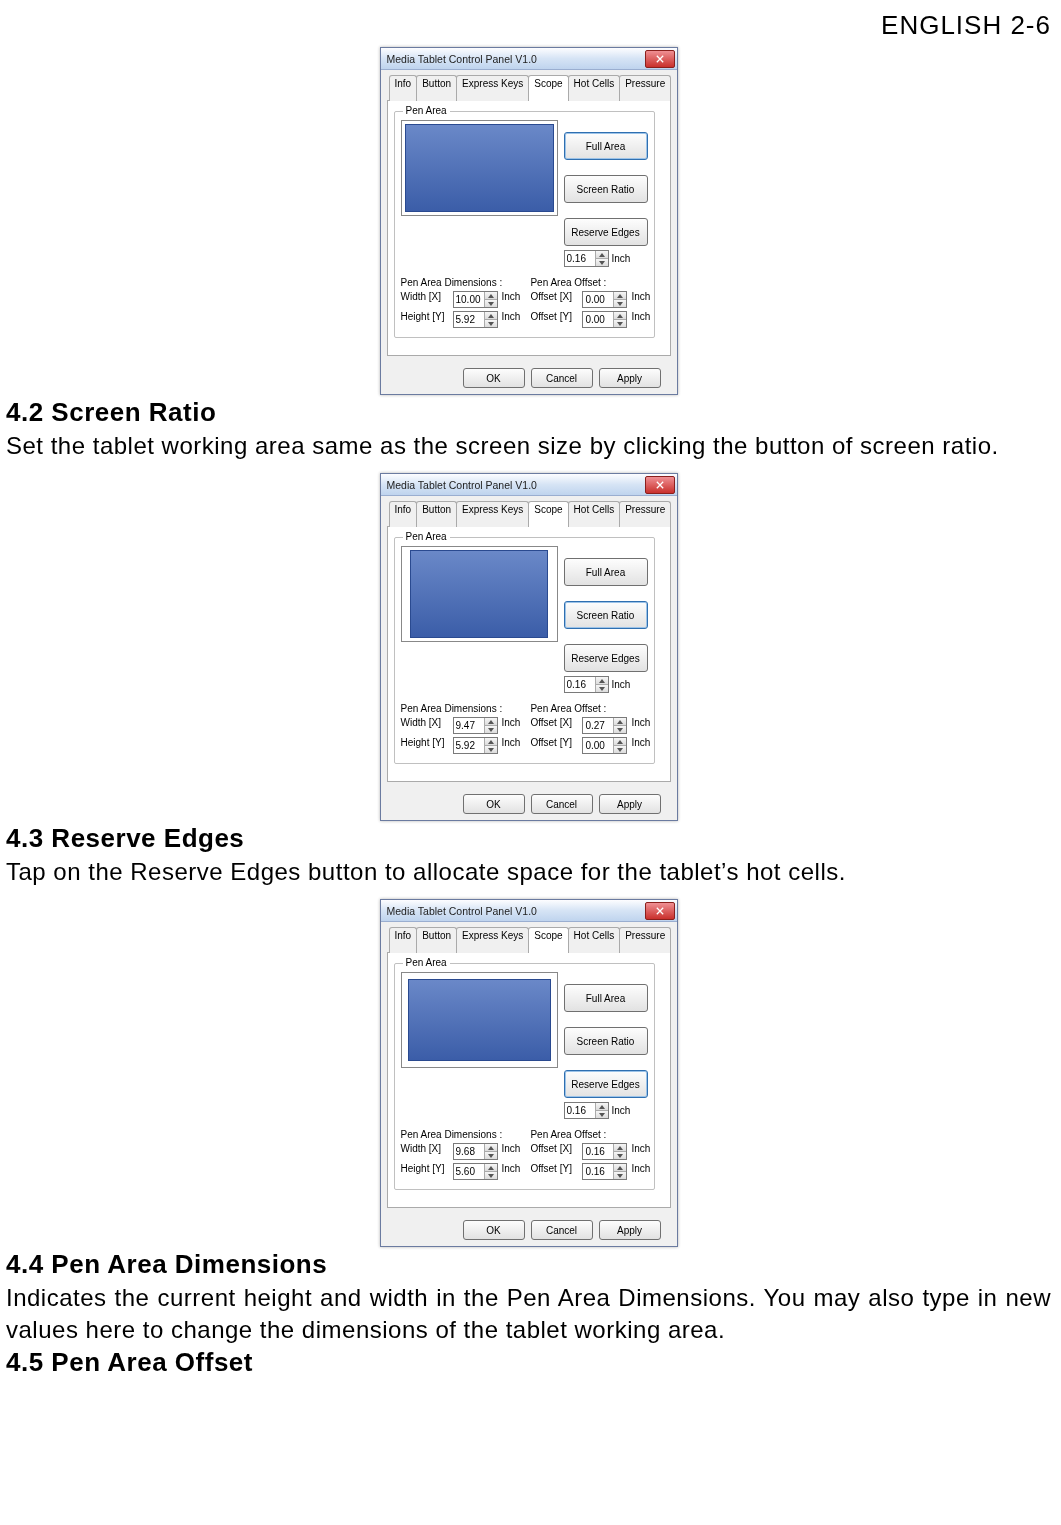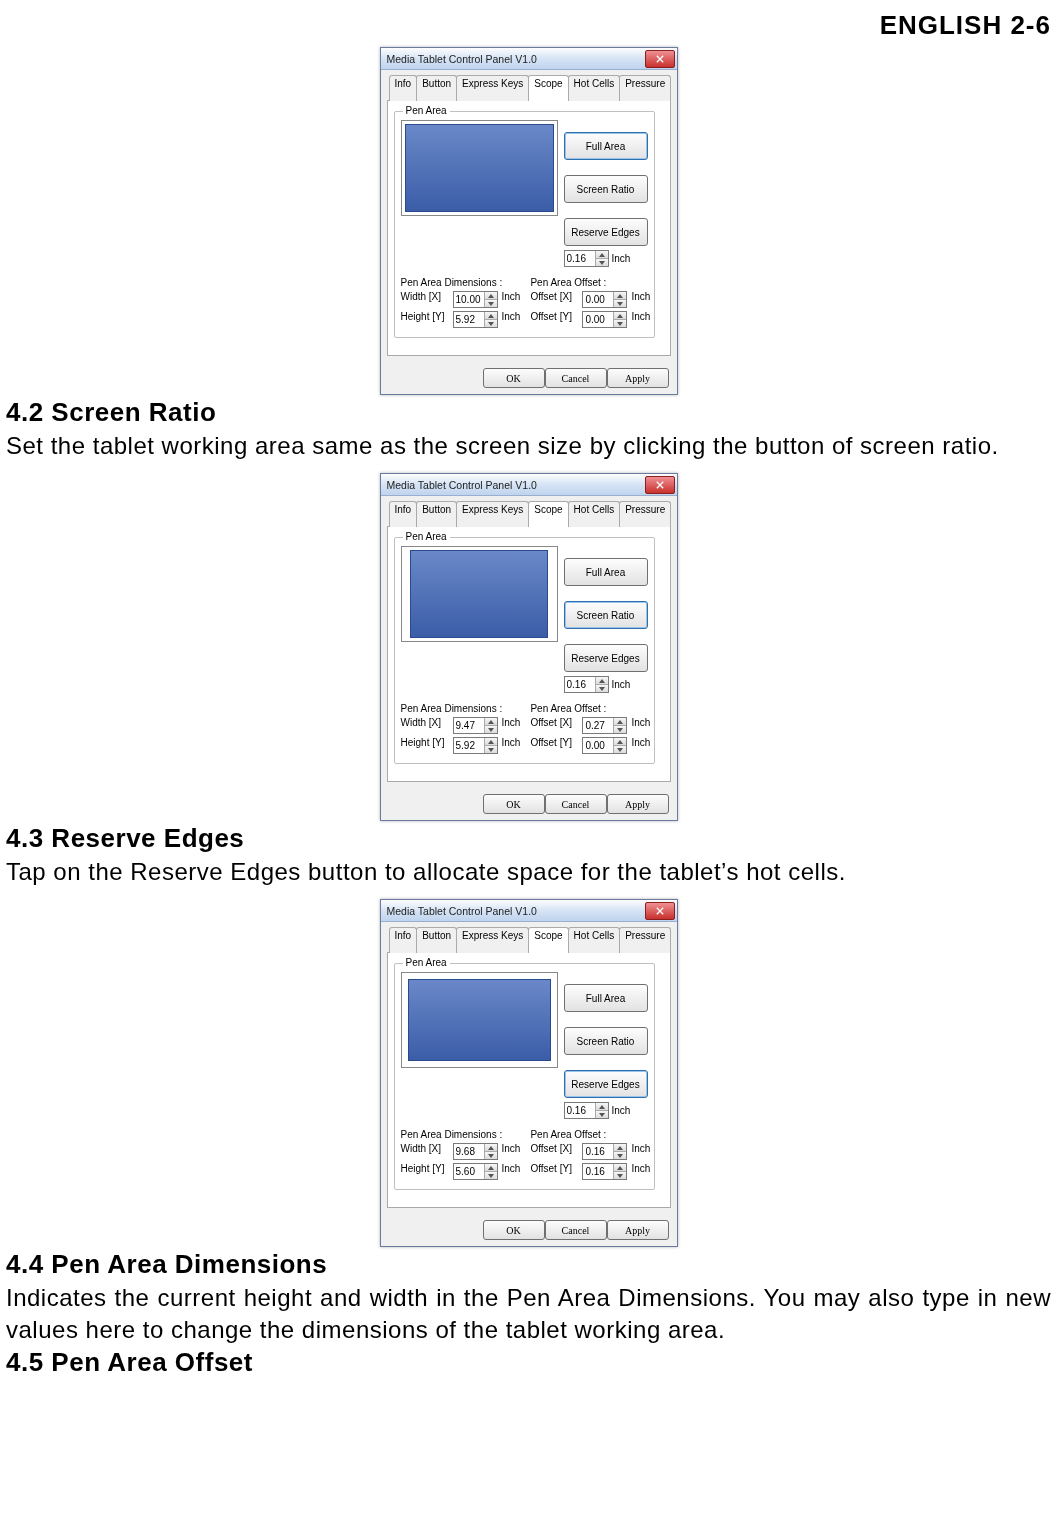--- a/index.html
+++ b/index.html
@@ -8,21 +8,21 @@
     font-family: "SimSun", "MingLiU", "Arial", sans-serif;
     background: #fff;
     color: #000;
     font-size: 24px;
     width: 1061px;
     box-sizing: border-box;
   }
   .page-header {
     text-align: right;
     font-size: 26px;
-    font-weight: bold;
+    font-weight: normal;
     letter-spacing: 1px;
     margin-bottom: 4px;
   }
   .section-heading {
     font-size: 26px;
     font-weight: bold;
     margin: 2px 0 0 0;
     letter-spacing: 0.5px;
   }
   .body-text {
@@ -236,23 +236,23 @@
     gap: 4px;
     margin-bottom: 3px;
   }
   .dim-label { width: 48px; }
   .unit { font-size: 10px; }
 
   
   .dlg-buttons {
     display: flex;
     justify-content: flex-end;
-    padding: 6px 8px 6px 6px;
+    gap: 6px;
+    padding: 6px 16px 6px 6px;
     background: #f0f0f0;
-    font-family: Liberation Serif, serif;
   }
   .dlg-btn {
     width: 62px;
     height: 20px;
     border: 1px solid #707070;
     border-radius: 3px;
     background: linear-gradient(to bottom, #fdfdfd, #e2e2e2);
     font-size: 10px;
     display: flex;
     align-items: center;

